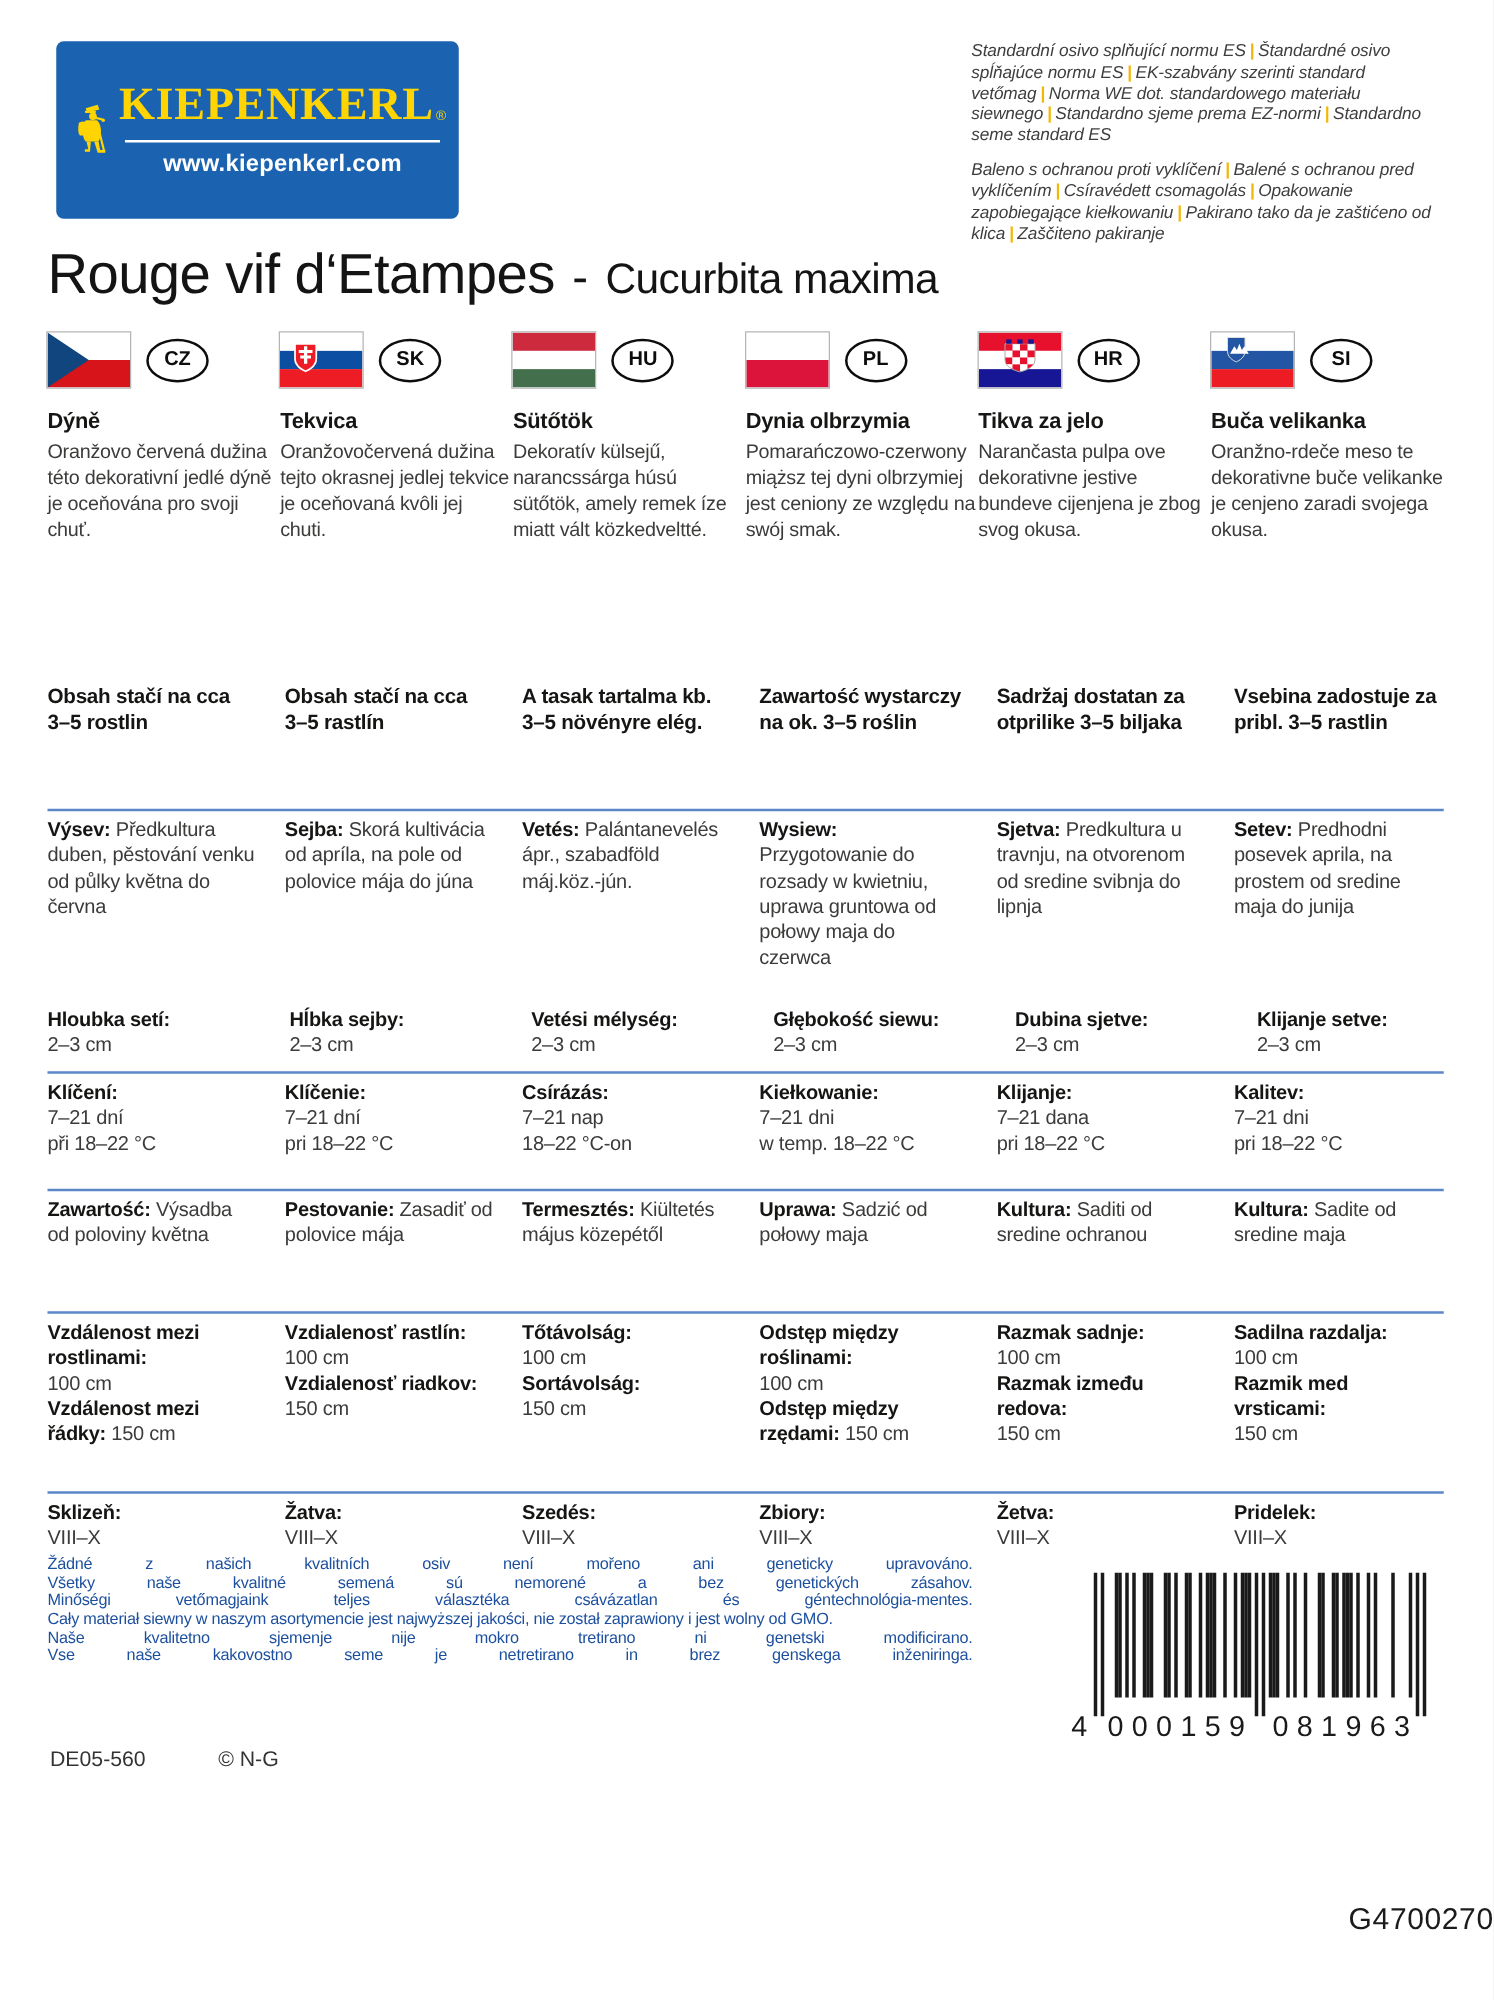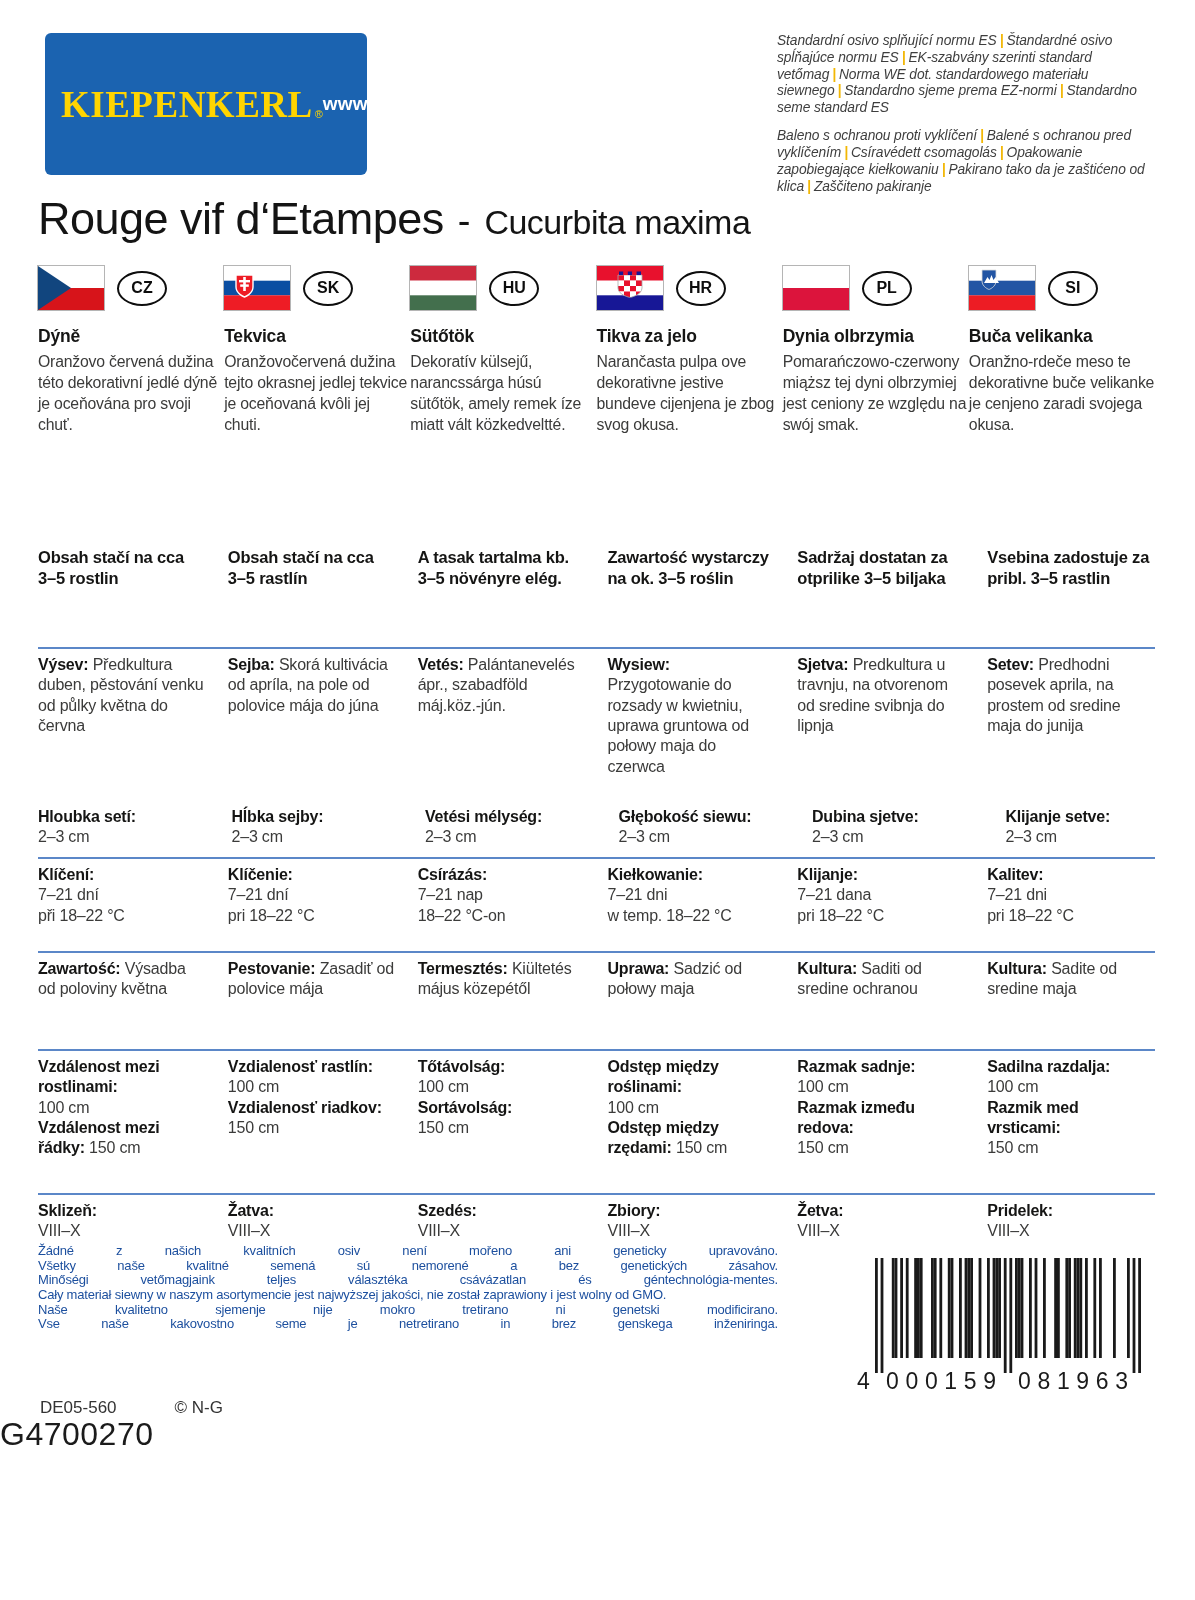--- a/index.html
+++ b/index.html
@@ -2,21 +2,21 @@
 <html><head>
 <meta charset="utf-8">
 <style>
   html,body{margin:0;padding:0;background:#e8e8e8;}
   .page{position:relative;width:1195px;height:1600px;background:#fff;margin:0 auto;
         font-family:"Liberation Sans",sans-serif;color:#222;overflow:hidden;}
 
   
   .header{position:absolute;top:33px;left:45px;right:40px;display:flex;justify-content:space-between;}
   .logo{width:322px;height:142px;background:#1b63b0;border-radius:6px;display:flex;align-items:center;padding:0 10px 0 14px;box-sizing:border-box;}
-  .logo-right{flex:1;display:flex;flex-direction:row;align-items:center;margin-left:2px;}
+  .logo-right{flex:1;display:flex;flex-direction:column;align-items:center;margin-left:2px;}
   .brand-line{display:flex;align-items:flex-start;}
   .brand-name{font-family:"Liberation Serif",serif;font-weight:bold;font-size:37px;color:#ffd400;letter-spacing:.5px;line-height:1;}
   .brand-reg{font-size:11px;color:#ffd400;margin-top:22px;margin-left:2px;}
   .brand-rule{width:96%;height:2px;background:#fff;margin:10px 0 7px;}
   .brand-url{color:#fff;font-weight:bold;font-size:19px;letter-spacing:.2px;}
 
   .std-notes{width:378px;font-style:italic;font-size:13.8px;line-height:1.22;color:#3e3e3e;letter-spacing:-.1px;}
   .std-notes p{margin:0 0 11px 0;}
   .pipe{color:#f2b705;font-weight:bold;padding:0 3px;}
 
@@ -45,21 +45,21 @@
   .blue-rule{border:0;border-top:2.2px solid #5b87c8;margin:6px 0;}
 
   
   .bottom{position:absolute;top:1244px;left:38px;right:40px;display:flex;}
   .notice{width:740px;color:#1c4f9e;font-size:13px;line-height:1.13;letter-spacing:-.2px;}
   .notice p{margin:0;text-align:justify;}
   .notice p.jl{text-align-last:justify;}
   .barcode-wrap{margin-left:auto;margin-top:14px;}
 
   .footer-codes{position:absolute;top:1398px;left:40px;font-size:17px;color:#333;display:flex;gap:58px;}
-  .article{position:absolute;top:1416px;left:0;width:100%;text-align:left;font-size:32px;letter-spacing:.5px;color:#1b1b1b;}
+  .article{position:absolute;top:1522px;left:0;width:100%;text-align:right;font-size:24px;letter-spacing:.5px;color:#1b1b1b;}
 </style>
 </head>
 <body>
 
 <div class="page">
 
   <div class="header">
     <div class="logo">
       <svg width="86" height="122" viewBox="0 0 100 130">
         <g fill="#ffd400">
@@ -130,20 +130,31 @@
     <div class="flag-row">
       <svg class="flag" viewBox="0 0 66 44">
             <rect width="66" height="14.7" fill="#cd2a3e"></rect>
             <rect y="14.7" width="66" height="14.7" fill="#fff"></rect>
             <rect y="29.3" width="66" height="14.7" fill="#436f4d"></rect>
           </svg>
       <span class="code-badge">HU</span>
     </div>
     <div class="col-name">Sütőtök</div>
     <div class="col-desc">Dekoratív külsejű, narancssárga húsú sütőtök, amely remek íze miatt vált közkedveltté.</div>
+      </div>
+      <div>
+    <div class="flag-row">
+      <svg class="flag" viewBox="0 0 66 44">
+            <rect width="66" height="22" fill="#fff"></rect>
+            <rect y="22" width="66" height="22" fill="#dc143c"></rect>
+          </svg>
+      <span class="code-badge">PL</span>
+    </div>
+    <div class="col-name">Dynia olbrzymia</div>
+    <div class="col-desc">Pomarańczowo-czerwony miąższ tej dyni olbrzymiej jest ceniony ze względu na swój smak.</div>
       </div>
       <div>
     <div class="flag-row">
       <svg class="flag" viewBox="0 0 66 44">
             <rect width="66" height="14.7" fill="#e8112d"></rect>
             <rect y="14.7" width="66" height="14.7" fill="#fff"></rect>
             <rect y="29.3" width="66" height="14.7" fill="#171796"></rect>
       <defs>
               <clipPath id="hrShield">
                 <path d="M21 9 h24 v13 c0 7-12 9.5-12 9.5 S21 29 21 22 Z"></path>
@@ -169,31 +180,20 @@
       <rect x="22" y="5.5" width="4.4" height="3.5" fill="#171796"></rect>
             <rect x="26.4" y="5.5" width="4.4" height="3.5" fill="#e8112d"></rect>
             <rect x="30.8" y="5.5" width="4.4" height="3.5" fill="#171796"></rect>
             <rect x="35.2" y="5.5" width="4.4" height="3.5" fill="#e8112d"></rect>
             <rect x="39.6" y="5.5" width="4.4" height="3.5" fill="#171796"></rect>
           </svg>
       <span class="code-badge">HR</span>
     </div>
     <div class="col-name">Tikva za jelo</div>
     <div class="col-desc">Narančasta pulpa ove dekorativne jestive bundeve cijenjena je zbog svog okusa.</div>
-      </div>
-      <div>
-    <div class="flag-row">
-      <svg class="flag" viewBox="0 0 66 44">
-            <rect width="66" height="22" fill="#fff"></rect>
-            <rect y="22" width="66" height="22" fill="#dc143c"></rect>
-          </svg>
-      <span class="code-badge">PL</span>
-    </div>
-    <div class="col-name">Dynia olbrzymia</div>
-    <div class="col-desc">Pomarańczowo-czerwony miąższ tej dyni olbrzymiej jest ceniony ze względu na swój smak.</div>
       </div>
       <div>
     <div class="flag-row">
       <svg class="flag" viewBox="0 0 66 44">
             <rect width="66" height="14.7" fill="#fff"></rect>
             <rect y="14.7" width="66" height="14.7" fill="#2255a4"></rect>
             <rect y="29.3" width="66" height="14.7" fill="#ed1c24"></rect>
       <path d="M13 4 h14 v11 c0 6-7 8.5-7 8.5 S13 21 13 15 Z" fill="#2255a4" stroke="#ddd" stroke-width="0.8"></path>
       <path d="M15 17 l3.5-6 2 3 2-5 2 5 2-3 3.5 6 Z" fill="#fff"></path>
           </svg>

